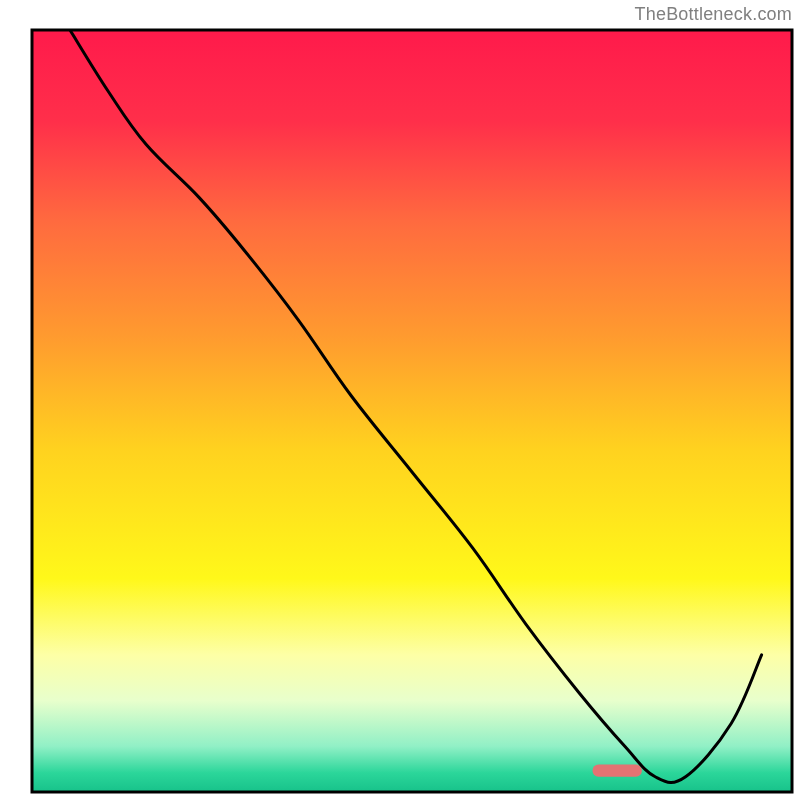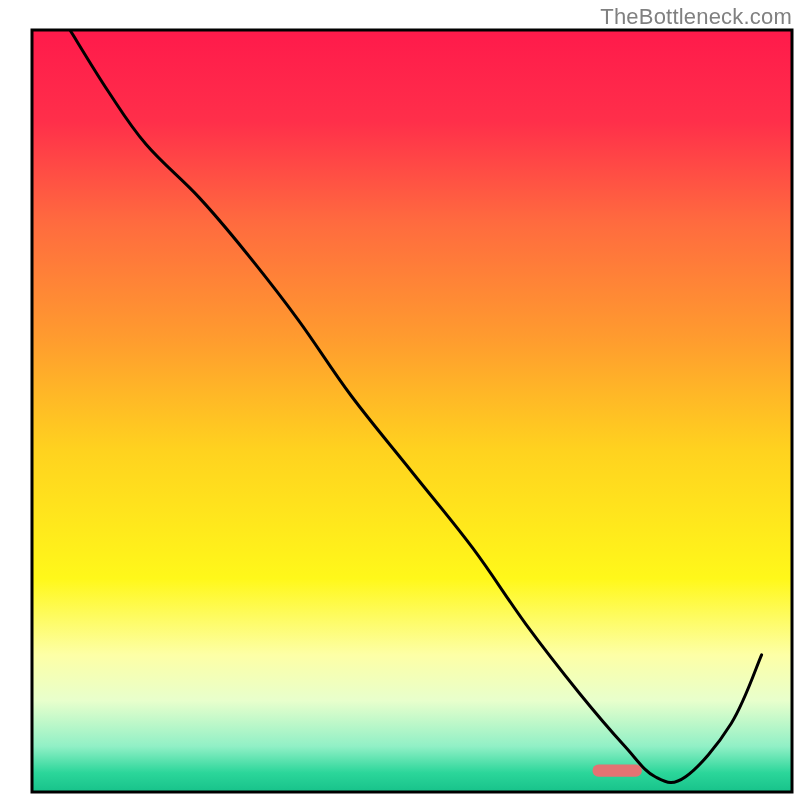--- a/index.html
+++ b/index.html
@@ -13,21 +13,21 @@
   }
   .chart-wrap {
     position: relative;
     width: 800px;
     height: 800px;
   }
   .watermark {
     position: absolute;
     top: 4px;
     right: 8px;
-    font-size: 22px;
+    font-size: 18px;
     color: #808080;
     font-weight: 500;
     letter-spacing: 0.2px;
     z-index: 5;
   }
   svg.chart {
     position: absolute;
     left: 0;
     top: 0;
     width: 800px;

